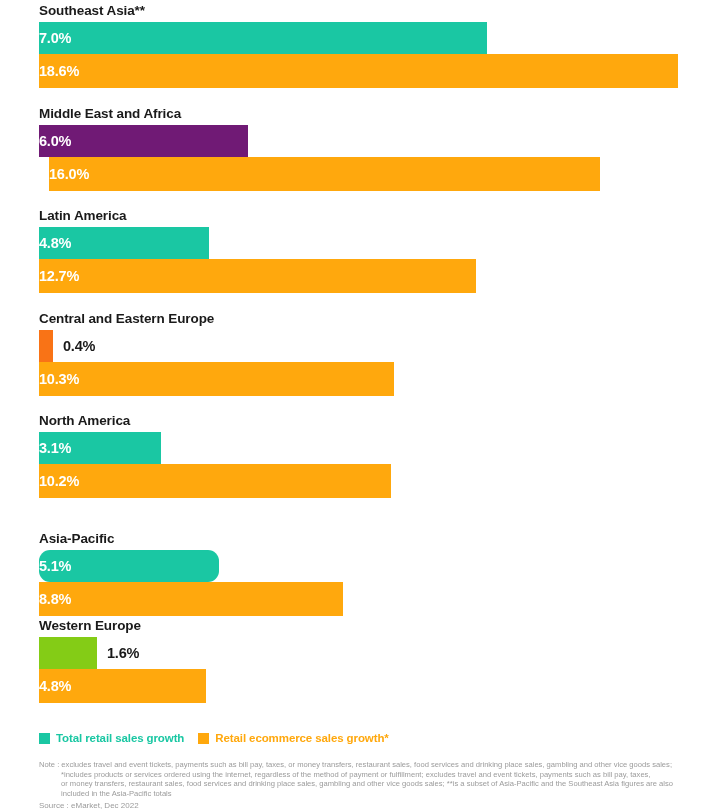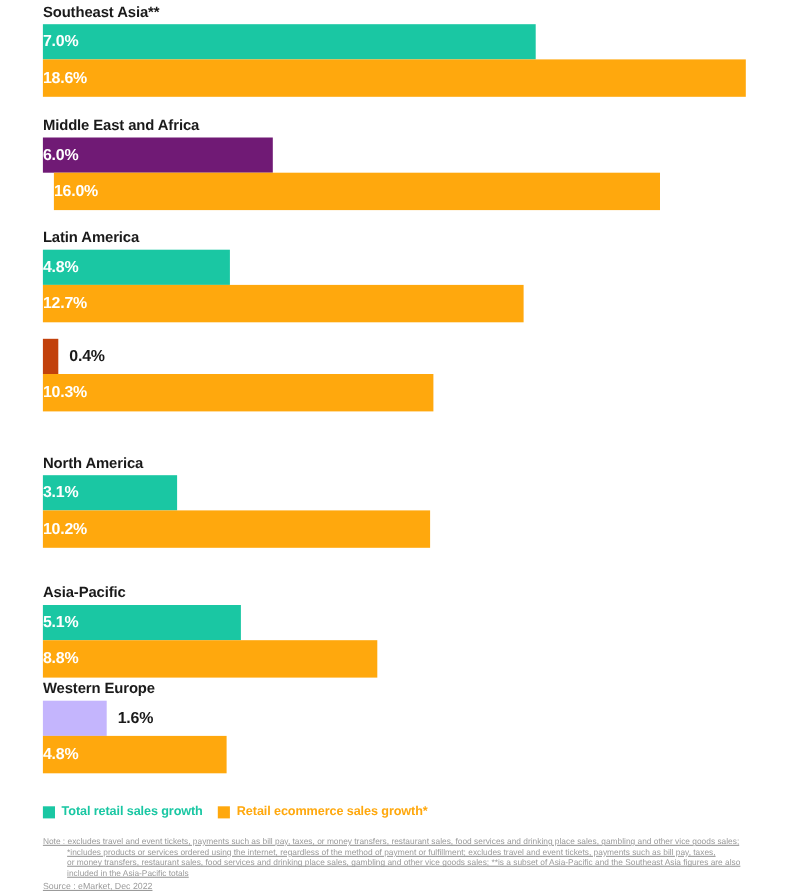--- a/index.html
+++ b/index.html
@@ -105,21 +105,20 @@
   .legend-label.ecom  { color: #ffa80d; }
 
   .notes {
     position: absolute;
     left: 39px;
     top: 760px;
     width: 676px;
     font-size: 7.6px;
     line-height: 9.6px;
     color: #9b9b9b;
-    text-decoration: underline;
   }
   .note-line {
     white-space: nowrap;
   }
   .note-line.indent {
     padding-left: 22px;
   }
   .source-line {
     margin-top: 3px;
     font-size: 8px;
@@ -165,22 +164,23 @@
             <span class="bar-value">4.8%</span>
           </div>
         </div>
         <div class="bar-row">
           <div class="bar ecom" style="width: 437px; background: rgb(255, 168, 13);">
             <span class="bar-value">12.7%</span>
           </div>
         </div>
       </div>
       <div class="group" style="position: absolute; left: 0px; top: 308px; width: 723px;">
-        <div class="bar-row">
-          <div class="bar total outside-label" style="width: 14px; background: #c2410c;">
+        <div class="group-label">Central and Eastern Europe</div>
+        <div class="bar-row">
+          <div class="bar total outside-label" style="width: 14px; background: #f97316;">
             <span class="bar-value">0.4%</span>
           </div>
         </div>
         <div class="bar-row">
           <div class="bar ecom" style="width: 355px; background: rgb(255, 168, 13);">
             <span class="bar-value">10.3%</span>
           </div>
         </div>
       </div>
       <div class="group" style="position: absolute; left: 0px; top: 410px; width: 723px;">
@@ -192,34 +192,34 @@
         </div>
         <div class="bar-row">
           <div class="bar ecom" style="width: 352px; background: rgb(255, 168, 13);">
             <span class="bar-value">10.2%</span>
           </div>
         </div>
       </div>
       <div class="group" style="position: absolute; left: 0px; top: 528px; width: 723px;">
         <div class="group-label">Asia-Pacific</div>
         <div class="bar-row">
-          <div class="bar total" style="width: 180px; background: rgb(26, 199, 163);">
+          <div class="bar total" style="width: 180px; background: rgb(26, 199, 163); border-radius: 11px;">
             <span class="bar-value">5.1%</span>
           </div>
         </div>
         <div class="bar-row">
           <div class="bar ecom" style="width: 304px; background: rgb(255, 168, 13);">
             <span class="bar-value">8.8%</span>
           </div>
         </div>
       </div>
       <div class="group" style="position: absolute; left: 0px; top: 615px; width: 723px;">
         <div class="group-label">Western Europe</div>
         <div class="bar-row">
-          <div class="bar total outside-label" style="width: 58px; background: #c4b5fd;">
+          <div class="bar total outside-label" style="width: 58px; background: #84cc16;">
             <span class="bar-value">1.6%</span>
           </div>
         </div>
         <div class="bar-row">
           <div class="bar ecom" style="width: 167px; background: rgb(255, 168, 13);">
             <span class="bar-value">4.8%</span>
           </div>
         </div>
       </div>
     </div>

